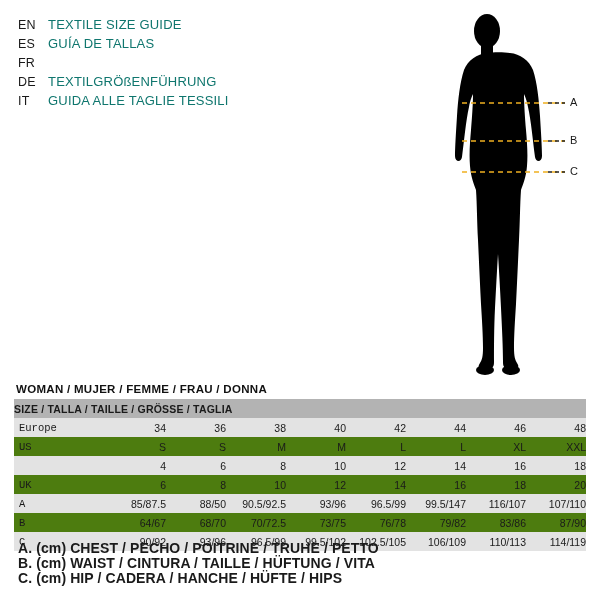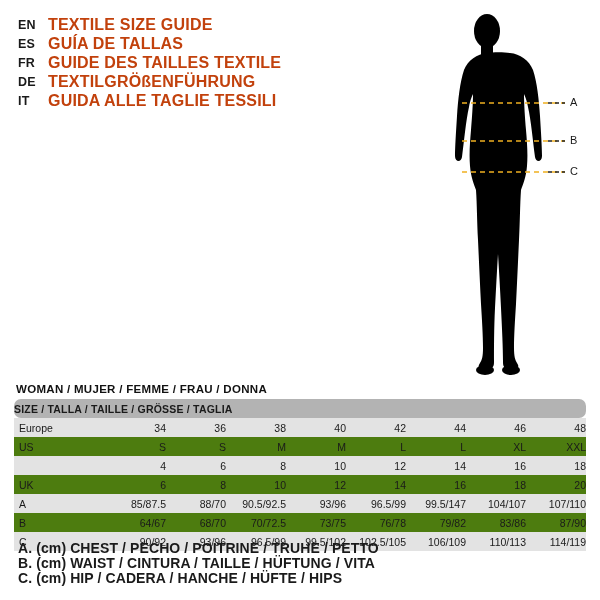--- a/index.html
+++ b/index.html
@@ -26,32 +26,31 @@
     position: absolute;
     top: 16px;
     left: 18px;
     width: 300px;
   }
   .lang-row {
     display: flex;
     align-items: flex-start;
     line-height: 18px;
     margin-bottom: 1px;
-    font-weight: bold;
   }
   .lang-code {
     width: 30px;
     font-size: 12.5px;
     letter-spacing: 0.2px;
     color: #1a1a1a;
   }
   .lang-text {
-    font-size: 16px;
+    font-size: 13px;
     letter-spacing: 0.2px;
-    color: #c2410c;
+    color: #0f766e;
     white-space: nowrap;
   }
 
   
   .figure-area {
     position: absolute;
     top: 8px;
     left: 430px;
     width: 160px;
     height: 370px;
@@ -96,27 +95,27 @@
     height: 15px;
     color: #1a1a1a;
   }
   .row-head td {
     background: #b3b3b3;
     font-weight: bold;
     font-size: 10.5px;
     letter-spacing: 0.2px;
     padding-left: 5px;
     height: 16px;
-    border-radius: 7px;
   }
   .row-shade td { background: #e3e3e3; }
   .row-plain td { background: #4d7c0f; }
   .col-label {
     padding-left: 5px !important;
     text-align: left;
+    font-family: Liberation Mono, monospace;
   }
   .cell { text-align: right; }
 
   
   .notes {
     position: absolute;
     top: 541px;
     left: 18px;
     width: 560px;
   }
@@ -137,21 +136,20 @@
     <div class="lang-row">
       <span class="lang-code">EN</span>
       <span class="lang-text">TEXTILE SIZE GUIDE</span>
     </div>
     <div class="lang-row">
       <span class="lang-code">ES</span>
       <span class="lang-text">GUÍA DE TALLAS</span>
     </div>
     <div class="lang-row">
       <span class="lang-code">FR</span>
-      <span class="lang-text">GUIDE DES TAILLES TEXTILE</span>
     </div>
     <div class="lang-row">
       <span class="lang-code">DE</span>
       <span class="lang-text">TEXTILGRÖßENFÜHRUNG</span>
     </div>
     <div class="lang-row">
       <span class="lang-code">IT</span>
       <span class="lang-text">GUIDA ALLE TAGLIE TESSILI</span>
     </div>
   </div>
@@ -282,26 +280,26 @@
           <td class="cell">12</td>
           <td class="cell">14</td>
           <td class="cell">16</td>
           <td class="cell">18</td>
           <td class="cell">20</td>
         </tr>
 
         <tr class="row-shade">
           <td class="col-label">A</td>
           <td class="cell">85/87.5</td>
-          <td class="cell">88/70</td>
+          <td class="cell">88/50</td>
           <td class="cell">90.5/92.5</td>
           <td class="cell">93/96</td>
           <td class="cell">96.5/99</td>
           <td class="cell">99.5/147</td>
-          <td class="cell">104/107</td>
+          <td class="cell">116/107</td>
           <td class="cell">107/110</td>
         </tr>
 
         <tr class="row-plain">
           <td class="col-label">B</td>
           <td class="cell">64/67</td>
           <td class="cell">68/70</td>
           <td class="cell">70/72.5</td>
           <td class="cell">73/75</td>
           <td class="cell">76/78</td>

